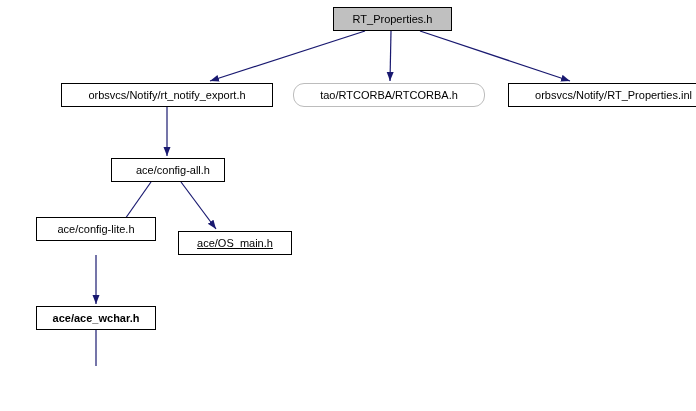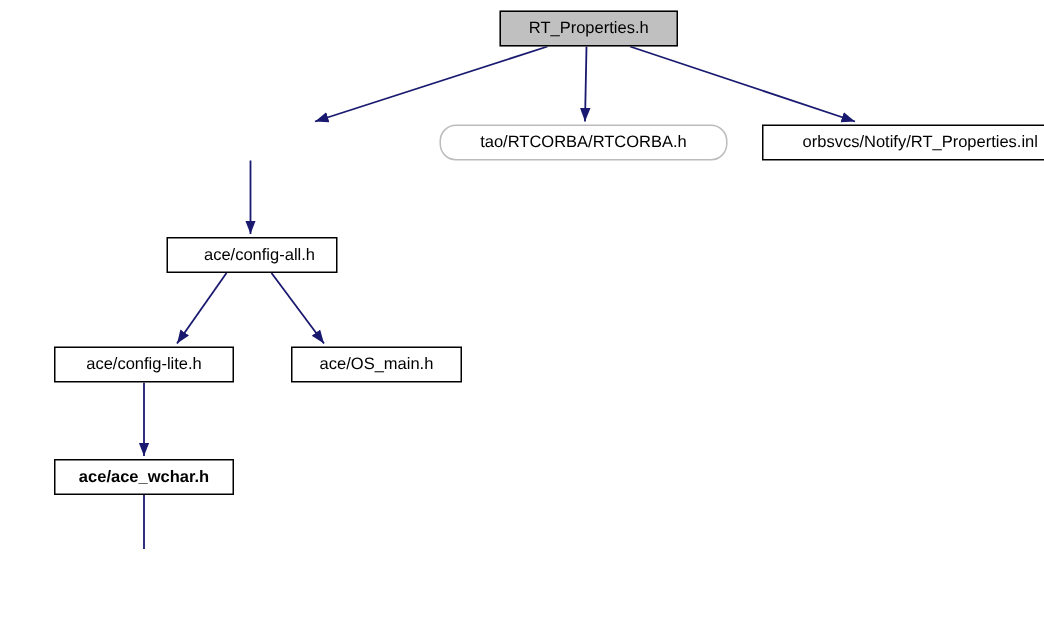--- a/index.html
+++ b/index.html
@@ -70,20 +70,21 @@
     <line class="edge" x1="363" y1="31" x2="362" y2="81" marker-end="url(#arrowhead)"></line>
     <line class="edge" x1="392" y1="31" x2="542" y2="81" marker-end="url(#arrowhead)"></line>
     <line class="edge" x1="139" y1="107" x2="139" y2="156" marker-end="url(#arrowhead)"></line>
     <line class="edge" x1="123" y1="182" x2="90" y2="229" marker-end="url(#arrowhead)"></line>
     <line class="edge" x1="153" y1="182" x2="188" y2="229" marker-end="url(#arrowhead)"></line>
     <line class="edge" x1="68" y1="255" x2="68" y2="304" marker-end="url(#arrowhead)"></line>
     <line class="edge" x1="68" y1="330" x2="68" y2="377" marker-end="url(#arrowhead)"></line>
   </svg>
 
   <div class="node root" style="left:305px; top:7px;   width:119px;">RT_Properties.h</div>
+  <div class="node" style="left:33px;  top:83px;  width:212px;">orbsvcs/Notify/rt_notify_export.h</div>
   <div class="node muted" style="left:265px; top:83px;  width:192px;">tao/RTCORBA/RTCORBA.h</div>
   <div class="node" style="left:480px; top:83px;  width:211px;">orbsvcs/Notify/RT_Properties.inl</div>
   <div class="node" style="left:83px;  top:158px; width:114px;padding-left:14px;">ace/config-all.h</div>
-  <div class="node" style="left:8px;   top:231px; width:120px;">ace/config-lite.h</div>
-  <div class="node" style="left:166px; top:231px; width:114px;">ace/OS_main.h</div>
+  <div class="node" style="left:8px;   top:217px; width:120px;">ace/config-lite.h</div>
+  <div class="node" style="left:150px; top:231px; width:114px;text-decoration:underline;">ace/OS_main.h</div>
   <div class="node" style="left:8px;   top:306px; width:120px;font-weight:bold;">ace/ace_wchar.h</div>
 
 </div>
 
 </body></html>

